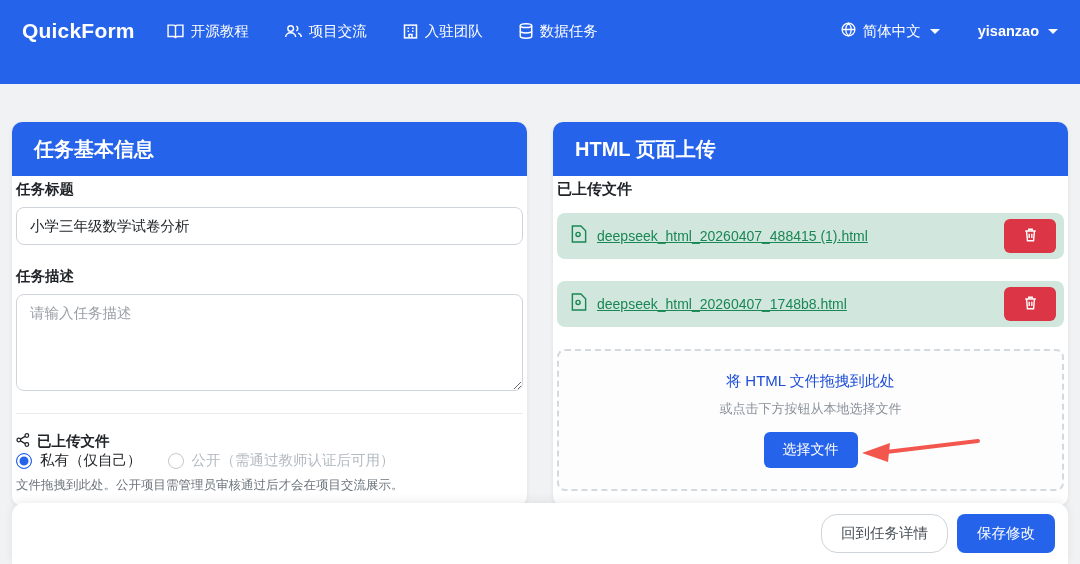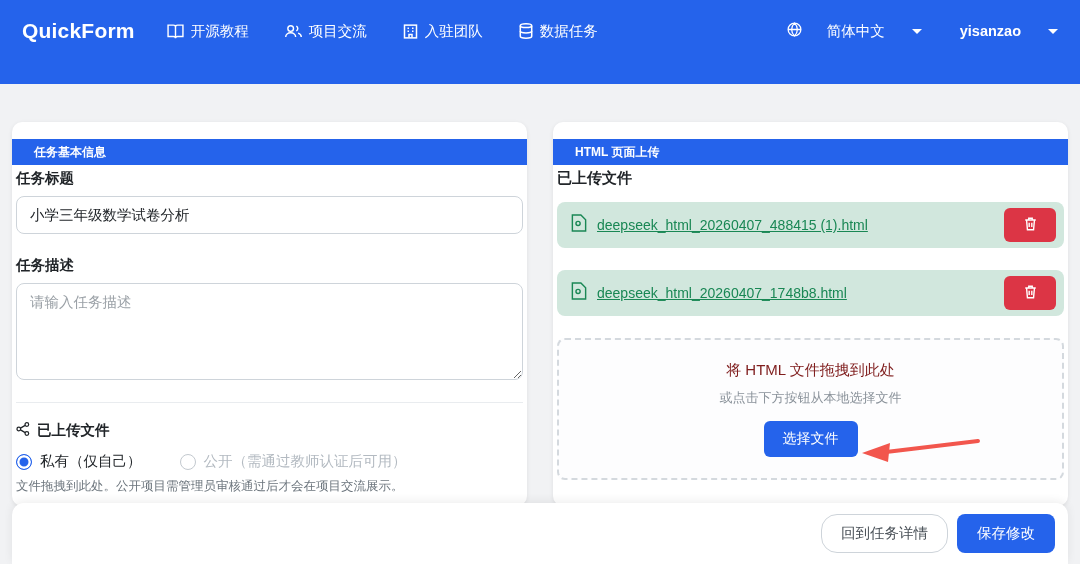--- a/index.html
+++ b/index.html
@@ -10,47 +10,47 @@
   }
 
   
   .topbar { background:#2563eb; height:84px; padding:0 22px; }
   .topbar-inner { height:62px; display:flex; align-items:center; }
   .brand { color:#fff; font-size:21px; font-weight:bold; letter-spacing:.2px; margin-right:32px; cursor:pointer; }
   .nav { display:flex; align-items:center; gap:36px; }
   .nav-item { display:flex; align-items:center; gap:7px; color:#fff; font-size:14.5px; cursor:pointer; }
   .nav-item svg { display:block; }
   .top-right { margin-left:auto; display:flex; align-items:center; gap:38px; }
-  .top-right .menu { display:flex; align-items:center; gap:25px; color:#fff; font-size:14.5px; cursor:pointer; }
+  .top-right .menu { display:flex; align-items:center; gap:7px; color:#fff; font-size:14.5px; cursor:pointer; }
   .caret { width:0; height:0; border-left:5px solid transparent; border-right:5px solid transparent; border-top:5px solid #fff; margin-left:2px; }
   .username { font-weight:bold; }
 
   
   .content { position:absolute; top:122px; left:12px; right:12px; display:flex; gap:26px; }
   .card { flex:1; background:#fff; border-radius:10px; box-shadow:0 1px 4px rgba(0,0,0,.08); height:384px; overflow:hidden; }
-  .card-header { background:#2563eb; color:#fff; font-size:12px; font-weight:bold; height:26px; display:flex; align-items:center; padding:0 22px;margin-top:17px; }
+  .card-header { background:#2563eb; color:#fff; font-size:20px; font-weight:bold; height:54px; display:flex; align-items:center; padding:0 22px; }
   .card-body { padding:4px; }
 
   
   .field-label { font-size:14.5px; font-weight:bold; color:#212529; margin-bottom:8px; }
   .text-input {
     width:100%; height:38px; border:1px solid #ced4da; border-radius:8px;
     padding:0 13px; font-size:14.5px; color:#212529; outline:none;
     font-family:"Liberation Sans","DejaVu Sans",sans-serif;
   }
   .desc-label { margin-top:22px; }
   .textarea {
     width:100%; height:97px; border:1px solid #ced4da; border-radius:8px;
     padding:9px 13px; font-size:14.5px; color:#000000; resize:vertical; outline:none;
     font-family:"Liberation Sans","DejaVu Sans",sans-serif;
   }
   .textarea::placeholder, .text-input::placeholder { color:#9aa0a6; }
   .hr { border:none; border-top:1px solid #e9ecef; margin:18px 0; }
   .share-head { display:flex; align-items:center; gap:7px; font-size:14.5px; font-weight:bold; }
-  .radio-row { display:flex; align-items:center; gap:38px; margin-top:12px; }
+  .radio-row { display:flex; align-items:center; gap:26px; margin-top:0; }
   .radio-opt { display:flex; align-items:center; gap:8px; font-size:14.5px; cursor:pointer; }
   .radio-dot { width:16px; height:16px; border-radius:50%; flex:0 0 auto; }
   .radio-dot.checked { background:#2563eb; box-shadow:inset 0 0 0 2.5px #fff; border:1px solid #2563eb; }
   .radio-dot.off { background:#fff; border:1px solid #c3c9cf; }
   .radio-opt.disabled { color:#b3bac1; cursor:default; }
   .share-hint { margin-top:7px; font-size:12.5px; color:#6c757d; }
 
   
   .uploaded-label { font-size:15px; font-weight:bold; margin-bottom:14px; }
   .file-row {
@@ -61,21 +61,21 @@
   .file-link { color:#198754; font-size:14px; text-decoration:underline; white-space:nowrap; overflow:hidden; text-overflow:ellipsis; cursor:pointer; }
   .del-btn {
     width:52px; height:34px; background:#dc3545; border:none; border-radius:6px;
     display:flex; align-items:center; justify-content:center; cursor:pointer; flex:0 0 auto;
   }
   .dropzone {
     margin-top:18px; border:2px dashed #d4d9de; border-radius:8px; height:142px;
     display:flex; flex-direction:column; align-items:center; justify-content:center;
     background:#fdfdfe; text-align:center;
   }
-  .dz-line1 { font-size:15px; color:#7f1d1d; font-weight:500; }
+  .dz-line1 { font-size:15px; color:#1d4ed8; font-weight:500; }
   .dz-line2 { font-size:13px; color:#8a929a; margin-top:9px; }
   .dz-btn {
     margin-top:14px; background:#2563eb; color:#fff; border:none; border-radius:6px;
     font-size:14px; padding:9px 19px; cursor:pointer;
     font-family:"Liberation Sans","DejaVu Sans",sans-serif;
   }
 
   
   .footer-bar {
     position:absolute; left:12px; right:12px; bottom:0; height:61px; z-index:10;

